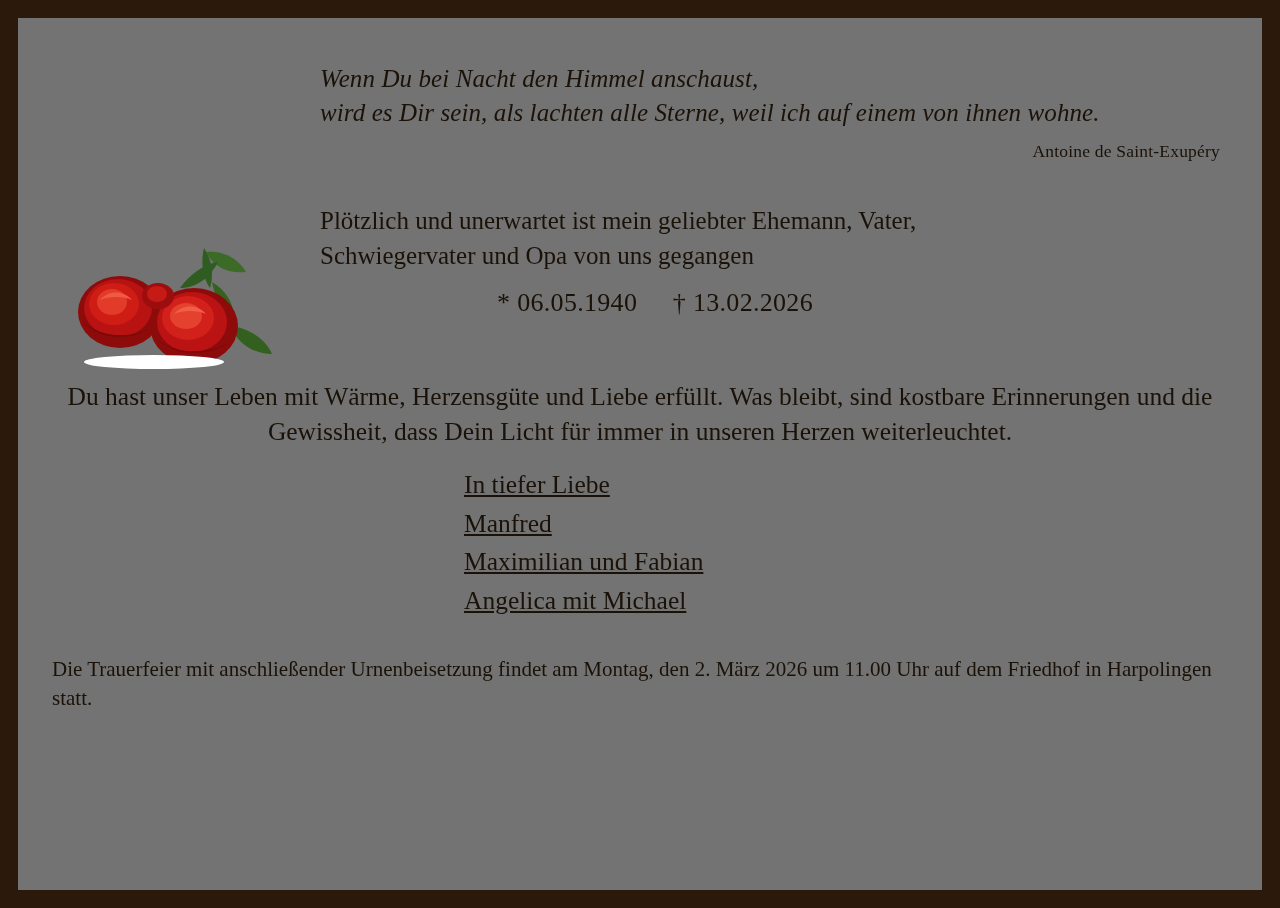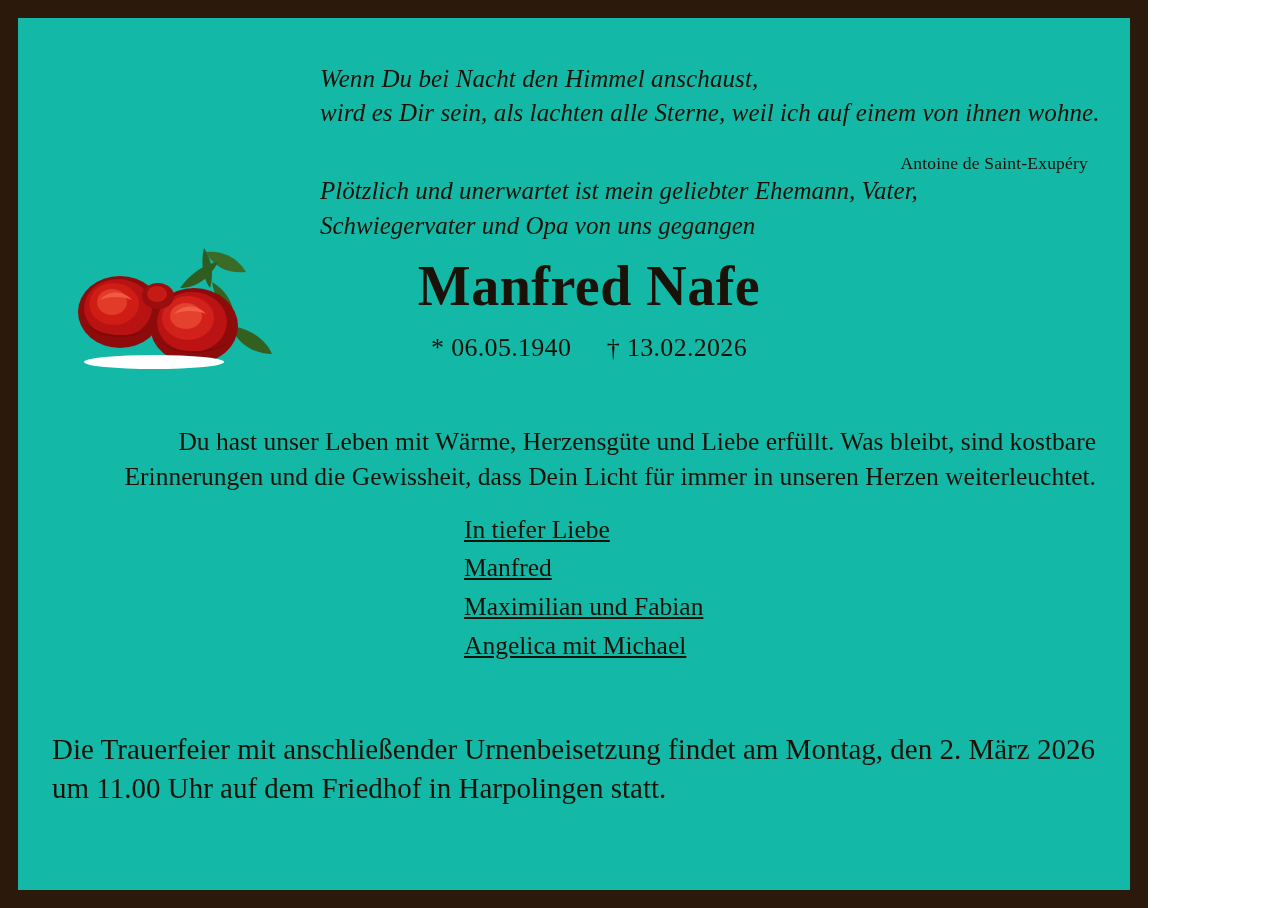--- a/index.html
+++ b/index.html
@@ -11,24 +11,24 @@
     width: 1280px;
     height: 908px;
     font-family: "Liberation Serif", serif;
     color: #1a1208;
     overflow: hidden;
   }
 
   .obituary {
     position: relative;
     box-sizing: border-box;
-    width: 1148px;
+    width: 1280px;
     height: 908px;
     border: 18px solid #2b1a0c;
-    background: #14b8a6;
+    background: #737373;
     padding: 0;
   }
 
   .inner {
     position: relative;
     box-sizing: border-box;
     width: 100%;
     height: 100%;
     padding: 22px 34px 20px 34px;
   }
@@ -41,29 +41,29 @@
   .quote-line {
     font-style: italic;
     font-size: 25px;
     line-height: 1.34;
     white-space: nowrap;
     letter-spacing: 0.1px;
   }
   .quote-author {
     text-align: right;
     font-size: 17.5px;
-    margin-top: 24px;
+    margin-top: 12px;
     padding-right: 8px;
     letter-spacing: 0.2px;
   }
 
   
   .intro-block {
     margin-left: 268px;
-    font-style: italic;
+    margin-top: 42px;
   }
   .intro-line {
     font-size: 25px;
     line-height: 1.38;
     white-space: nowrap;
   }
 
   
   .name-block {
     text-align: center;
@@ -94,36 +94,36 @@
     top: 212px;
     width: 230px;
     height: 150px;
   }
 
   
   .memorial {
     margin-top: 62px;
     font-size: 25.5px;
     line-height: 1.37;
-    text-align: right;
+    text-align: center;
   }
 
   
   .family {
     margin-top: 16px;
     margin-left: 412px;
     font-size: 25.5px;
     line-height: 1.52;
     text-decoration: underline;
   }
 
   
   .funeral {
-    margin-top: 64px;
-    font-size: 29px;
+    margin-top: 34px;
+    font-size: 21px;
     line-height: 1.37;
   }
 </style>
 </head>
 <body>
 
 <div class="obituary">
   <div class="inner">
 
     <div class="roses">
@@ -162,21 +162,20 @@
       <div class="quote-line">wird es Dir sein, als lachten alle Sterne, weil ich auf einem von ihnen wohne.</div>
       <div class="quote-author">Antoine de Saint-Exupéry</div>
     </div>
 
     <div class="intro-block">
       <div class="intro-line">Plötzlich und unerwartet ist mein geliebter Ehemann, Vater,</div>
       <div class="intro-line">Schwiegervater und Opa von uns gegangen</div>
     </div>
 
     <div class="name-block">
-      <div class="deceased-name">Manfred Nafe</div>
       <div class="dates">
         <span>*</span>
         <span>06.05.1940</span>
         <span class="sep"></span>
         <span>†</span>
         <span>13.02.2026</span>
       </div>
     </div>
 
     <div class="memorial">Du hast unser Leben mit Wärme, Herzensgüte und Liebe erfüllt. Was bleibt, sind kostbare Erinnerungen und die Gewissheit, dass Dein Licht für immer in unseren Herzen weiterleuchtet.</div>

